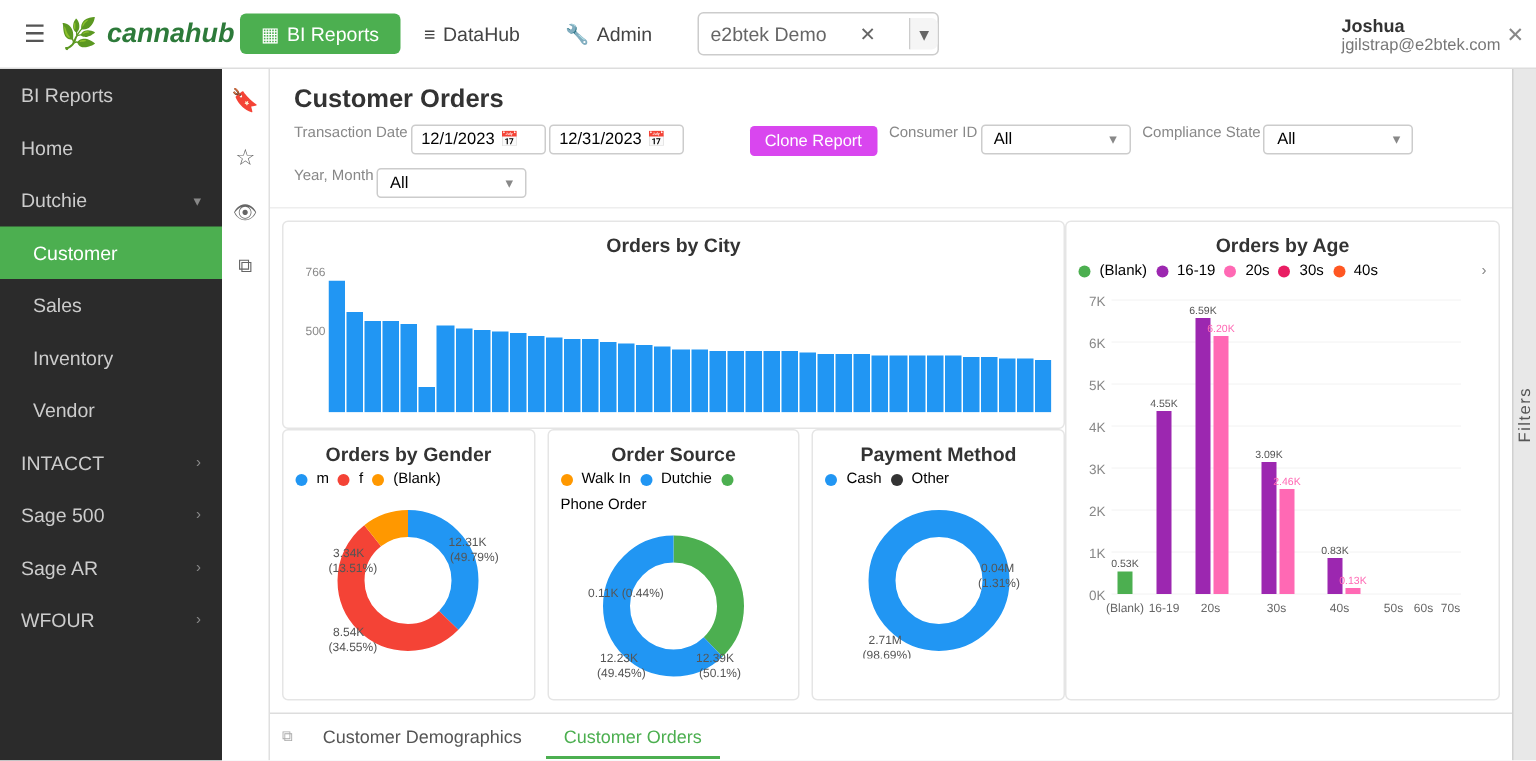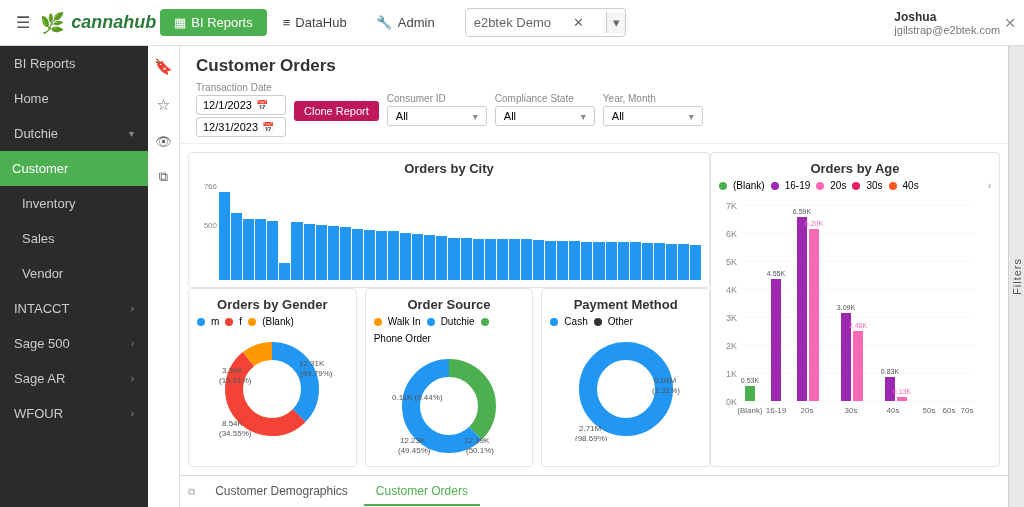--- a/index.html
+++ b/index.html
@@ -45,26 +45,26 @@
     .report-area { flex: 1; display: flex; flex-direction: column; overflow: hidden; background: #fff; }
 
     
     .filters-panel { width: 16px; background: #e8e8e8; border-left: 1px solid #d0d0d0; display: flex; align-items: center; justify-content: center; cursor: pointer; }
     .filters-label { writing-mode: vertical-rl; text-orientation: mixed; transform: rotate(180deg); font-size: 11px; color: #555; letter-spacing: 1px; }
 
     
     .report-header { padding: 10px 16px 6px; border-bottom: 1px solid #eee; }
     .report-title { font-size: 17px; font-weight: 600; color: #333; margin-bottom: 6px; }
     .filter-row { display: flex; align-items: center; gap: 8px; flex-wrap: wrap; }
-    .filter-group { display: flex; flex-direction: column; gap: 2px; }
+    .filter-group { display: flex; flex-direction: row; gap: 2px; }
     .filter-label { font-size: 10px; color: #888; }
     .filter-input { display: flex; align-items: center; border: 1px solid #ccc; border-radius: 3px; padding: 3px 6px; font-size: 11px; gap: 4px; background: #fff; min-width: 90px; }
     .filter-select { display: flex; align-items: center; border: 1px solid #ccc; border-radius: 3px; padding: 3px 8px 3px 8px; font-size: 11px; gap: 4px; background: #fff; min-width: 100px; cursor: pointer; }
     .filter-chevron { color: #888; font-size: 10px; margin-left: auto; }
-    .clone-btn { background: #be185d; color: #fff; border: none; border-radius: 3px; padding: 4px 10px; font-size: 11px; cursor: pointer; margin-top: 2px; }
+    .clone-btn { background: #d946ef; color: #fff; border: none; border-radius: 3px; padding: 4px 10px; font-size: 11px; cursor: pointer; margin-top: 2px; margin-left: 36px; }
 
     
     .charts-grid { flex: 1; overflow-y: auto; padding: 8px; display: grid; grid-template-columns: 1fr 290px; grid-template-rows: auto auto; gap: 0; }
 
     .chart-card { background: #fff; border: 1px solid #e5e5e5; border-radius: 4px; padding: 8px; }
     .chart-title { text-align: center; font-size: 13px; font-weight: 600; color: #333; margin-bottom: 4px; }
 
     
     .city-chart { overflow: hidden; }
 
@@ -127,28 +127,28 @@
     <div class="sidebar-item">
       <span>BI Reports</span>
     </div>
     <div class="sidebar-item">
       <span>Home</span>
     </div>
     <div class="sidebar-item">
       <span>Dutchie</span>
       <span class="sidebar-chevron">▾</span>
     </div>
-    <div class="sidebar-item active" style="padding-left:12px;">
+    <div class="sidebar-item active" style="padding-left:22px;">
       <span>Customer</span>
+    </div>
+    <div class="sidebar-item" style="padding-left:22px;">
+      <span>Sales</span>
     </div>
     <div class="sidebar-item" style="padding-left:22px;">
       <span>Inventory</span>
-    </div>
-    <div class="sidebar-item" style="padding-left:22px;">
-      <span>Sales</span>
     </div>
     <div class="sidebar-item" style="padding-left:22px;">
       <span>Vendor</span>
     </div>
     <div class="sidebar-item">
       <span>INTACCT</span>
       <span class="sidebar-chevron">›</span>
     </div>
     <div class="sidebar-item">
       <span>Sage 500</span>

